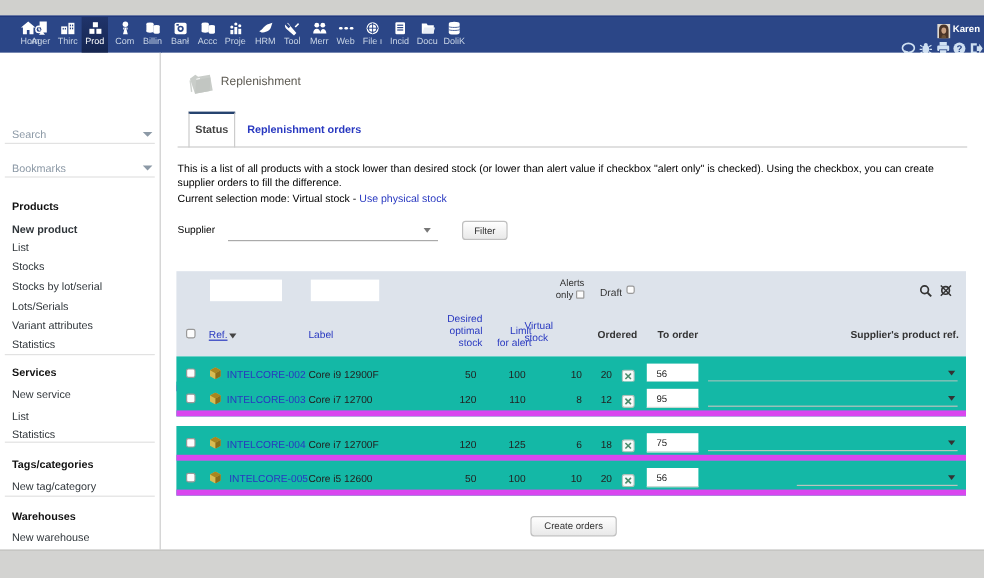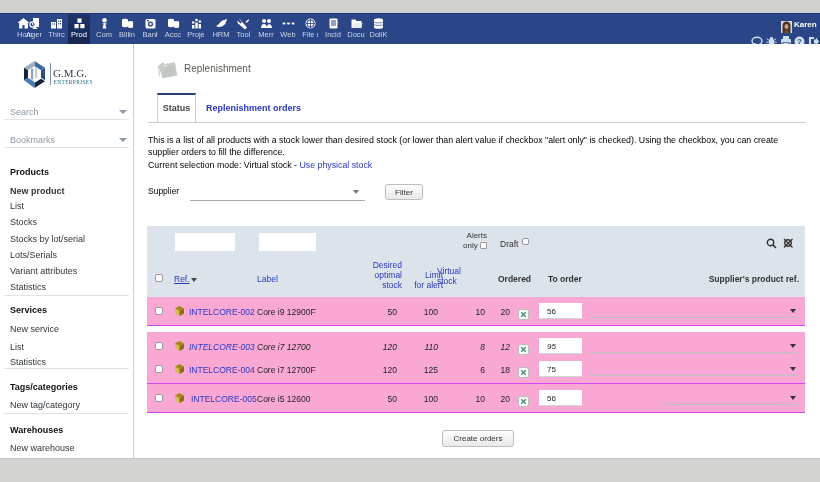--- a/index.html
+++ b/index.html
@@ -44,21 +44,21 @@
 #supsel .arr { position:absolute; right:6px; top:6px; width:0; height:0; border-left:3.5px solid transparent; border-right:3.5px solid transparent; border-top:4px solid #777; }
 .btn { position:absolute; background:linear-gradient(#fefefe,#e9e9e9); border:1px solid #bfbfbf; border-radius:3px; font-size:8px; color:#333; text-align:center; font-family:"Liberation Sans", sans-serif; }
 
 
 #thead { position:absolute; left:147px; top:226px; width:658px; height:71px; background:#dde3eb; }
 .fin { position:absolute; background:#fff; height:18px; top:7px; border:none; }
 .hcell { position:absolute; font-size:8.5px; color:#333; }
 .hlink { color:#2838c0; }
 .icb { display:inline-block; width:7px; height:7px; border:1px solid #999; border-radius:1px; background:#fdfdfd; vertical-align:-1px; }
 .cb { position:absolute; width:8px; height:8px; border:1px solid #999; border-radius:2px; background:#fdfdfd; }
-.row { position:absolute; left:147px; width:658px; height:29px; border-bottom:1px solid #d946ef; background:#f9a8d4; }
+.row { position:absolute; left:147px; width:658px; height:29px; border-bottom:5px solid #d946ef; background:#14b8a6; }
 .rcell { position:absolute; font-size:8.5px; color:#222; top:10px; }
 .ref { color:#2838c0; }
 .num { text-align:right; }
 .xicon { position:absolute; top:9px; }
 .toin { position:absolute; left:392px; top:6px; width:43px; height:16px; background:#fff; border-bottom:1px solid #c9d9d3; font-size:8px; padding:4px 0 0 8px; color:#222; }
 .selrow { position:absolute; top:6px; height:15px; border-bottom:1px solid #b9c4be; }
 .selrow .arr { position:absolute; right:2px; top:6px; width:0; height:0; border-left:3px solid transparent; border-right:3px solid transparent; border-top:4px solid #333; }
 
 #bottomstrip { position:absolute; left:0; top:458px; width:820px; height:24px; background:#d3d3d1; border-top:1px solid #c2c2c0; }
 </style>
@@ -240,37 +240,20 @@
     <div class="tric" style="left:794px;"><svg width="11" height="11" viewBox="0 0 11 11">
           <circle cx="5.5" cy="5.5" r="5" fill="#cfe0f2"></circle>
           <text x="5.5" y="8.2" text-anchor="middle" font-size="8" font-weight="bold" fill="#2b4687" font-family="Liberation Sans">?</text>
         </svg></div>
     <div class="tric" style="left:808px;"><svg width="11" height="11" viewBox="0 0 11 11">
           <path fill="#cfe0f2" d="M1 1h5v2H3v5h3v2H1z"></path>
           <path fill="#cfe0f2" d="M6 3.5h2V1.5L11 5.5 8 9.5V7.5H6z"></path>
         </svg></div>
   </div>
   <div id="sidebar">
-    <div id="logo">
-      <svg width="133" height="50" viewBox="0 0 133 50">
-        <g>
-          <path fill="#3e69a3" d="M34.5 7L45 13.75l-4 2.4-6.5-4.2z"></path>
-          <path fill="#9db0c4" d="M34.5 7l.1 4.9-6.6 4.3-4-2.45z"></path>
-          <path fill="#16233c" d="M24 13.75l4 2.45v7.6l-4 2.45z"></path>
-          <path fill="#2d507e" d="M45 13.75v12.5l-4-2.45v-7.6z"></path>
-          <path fill="#16233c" d="M34.5 34l-.1-5 6.6-4.2 4 2.45z"></path>
-          <path fill="#4a7ab0" d="M34.5 34l-10.5-7.75 4-2.45 6.6 4.25z"></path>
-          <rect x="31" y="14.5" width="2.2" height="11" fill="#8ba3bc"></rect>
-          <rect x="35" y="13" width="2.2" height="11" fill="#c3ced9"></rect>
-        </g>
-        <rect x="50" y="9" width="1" height="22" fill="#7d95ab"></rect>
-        <text x="53" y="22.5" font-family="Liberation Serif, serif" font-size="11" fill="#2e4154">G.M.G.</text>
-        <text x="53.5" y="29.5" font-family="Liberation Serif, serif" font-size="5.4" fill="#1d6880" letter-spacing="0.4">ENTERPRISES</text>
-      </svg>
-    </div>
     <div class="sdrop" style="top:63px;">Search</div>
       <div class="sarrow" style="top:66px;"></div>
     <div class="sline" style="top:75px;"></div>
     <div class="sdrop" style="top:91px;">Bookmarks</div>
       <div class="sarrow" style="top:94px;"></div>
     <div class="sline" style="top:103px;"></div>
     <div class="smenu hdr" style="top:123px;">Products</div>
     <div class="smenu" style="top:142px;font-weight:bold;">New product</div>
     <div class="smenu" style="top:157px;">List</div>
     <div class="smenu" style="top:173px;">Stocks</div>
@@ -353,21 +336,21 @@
     <div class="rcell num" style="left:333px;width:30px;">20</div>
     <div class="xicon" style="left:371px;"><svg width="11" height="11" viewBox="0 0 11 11">
           <rect x="0.5" y="0.5" width="10" height="10" rx="2" fill="#f7faf9" stroke="#aebfb8"></rect>
           <path stroke="#4d8b6b" stroke-width="1.3" d="M3.2 3.2l4.6 4.6M7.8 3.2L3.2 7.8"></path>
         </svg></div>
     <div class="toin">56</div>
     <div class="selrow" style="left:443px;width:208px;">
         <span class="arr"></span>
       </div>
   </div>
-  <div class="row" style="top:332px;font-style:italic;">
+  <div class="row" style="top:318px;">
     <div class="cb" style="left:8px;top:10px;"></div>
     <div class="rcell" style="left:28px;top:9px;"><svg width="9" height="10" viewBox="0 0 9 10">
           <path fill="#d8bc53" d="M4.5 0L9 2.5v5L4.5 10 0 7.5v-5z"></path>
           <path fill="#a8861f" d="M4.5 0L9 2.5 4.5 5 0 2.5z"></path>
           <path fill="#8a6d1a" d="M4.5 5L9 2.5v5L4.5 10z"></path>
         </svg></div>
     <div class="rcell ref" style="left:42px;">INTELCORE-003</div>
     <div class="rcell" style="left:110px;">Core i7 12700</div>
     <div class="rcell num" style="left:210px;width:40px;">120</div>
     <div class="rcell num" style="left:251px;width:40px;">110</div>

